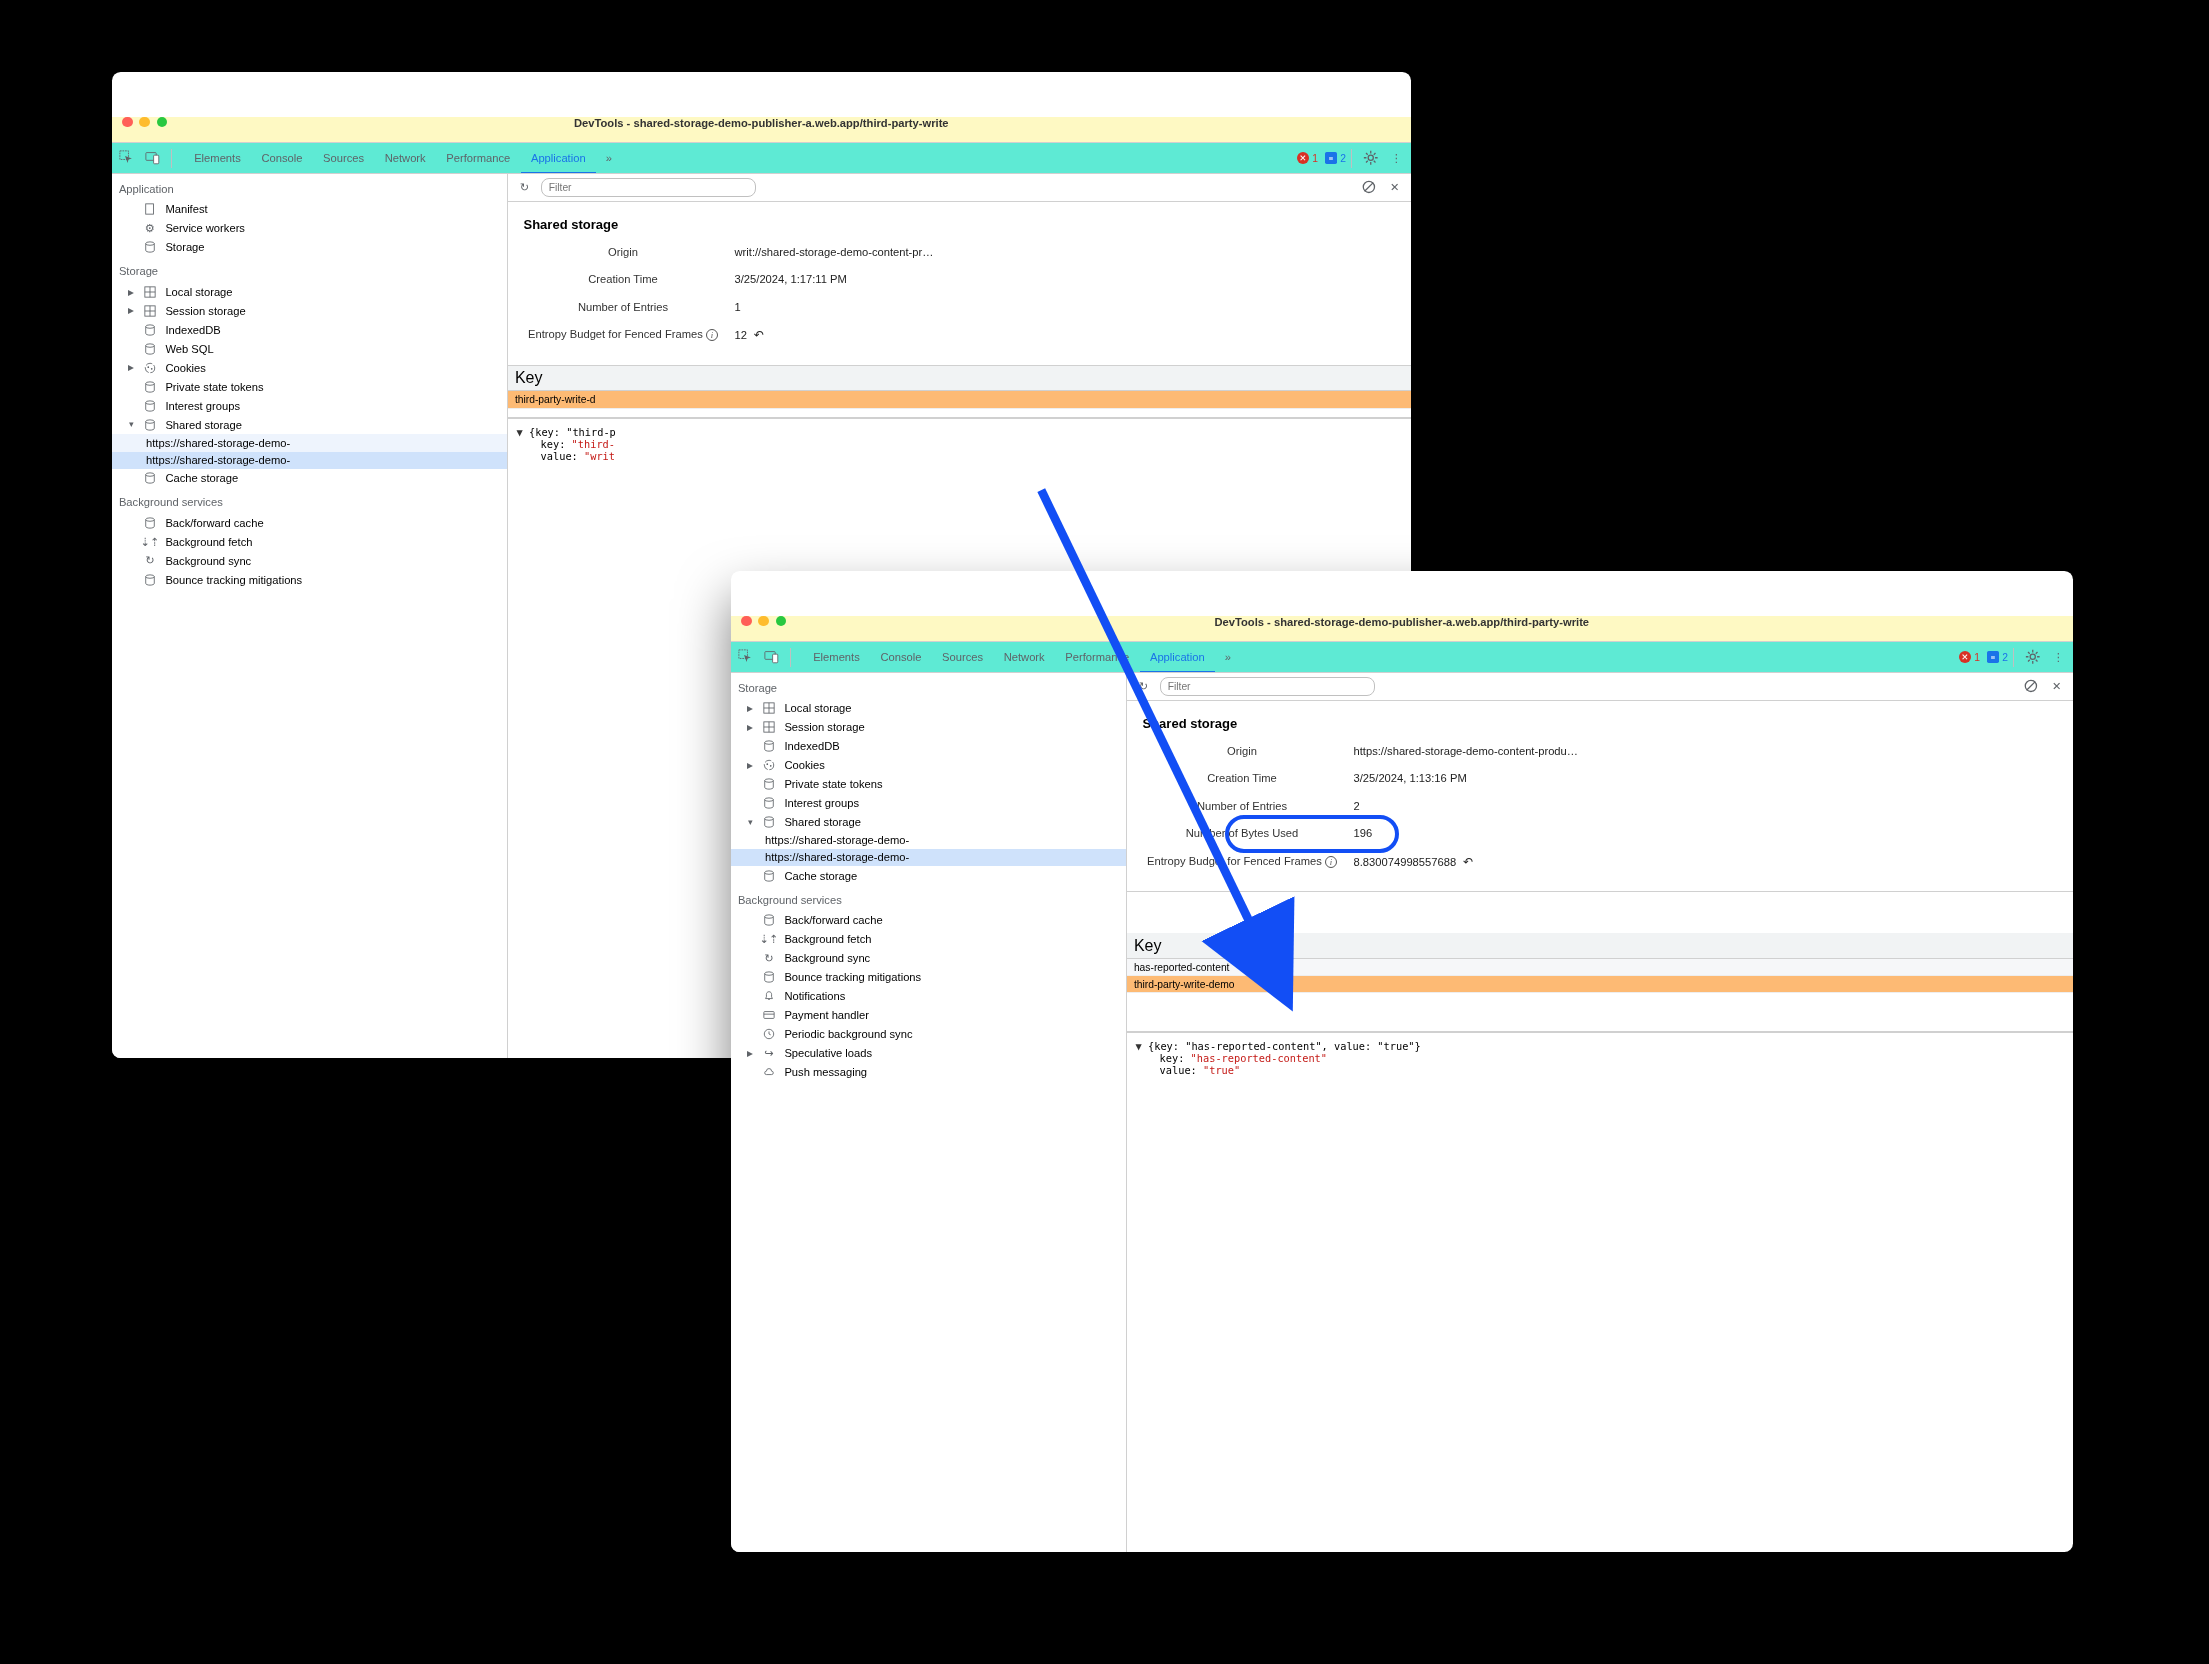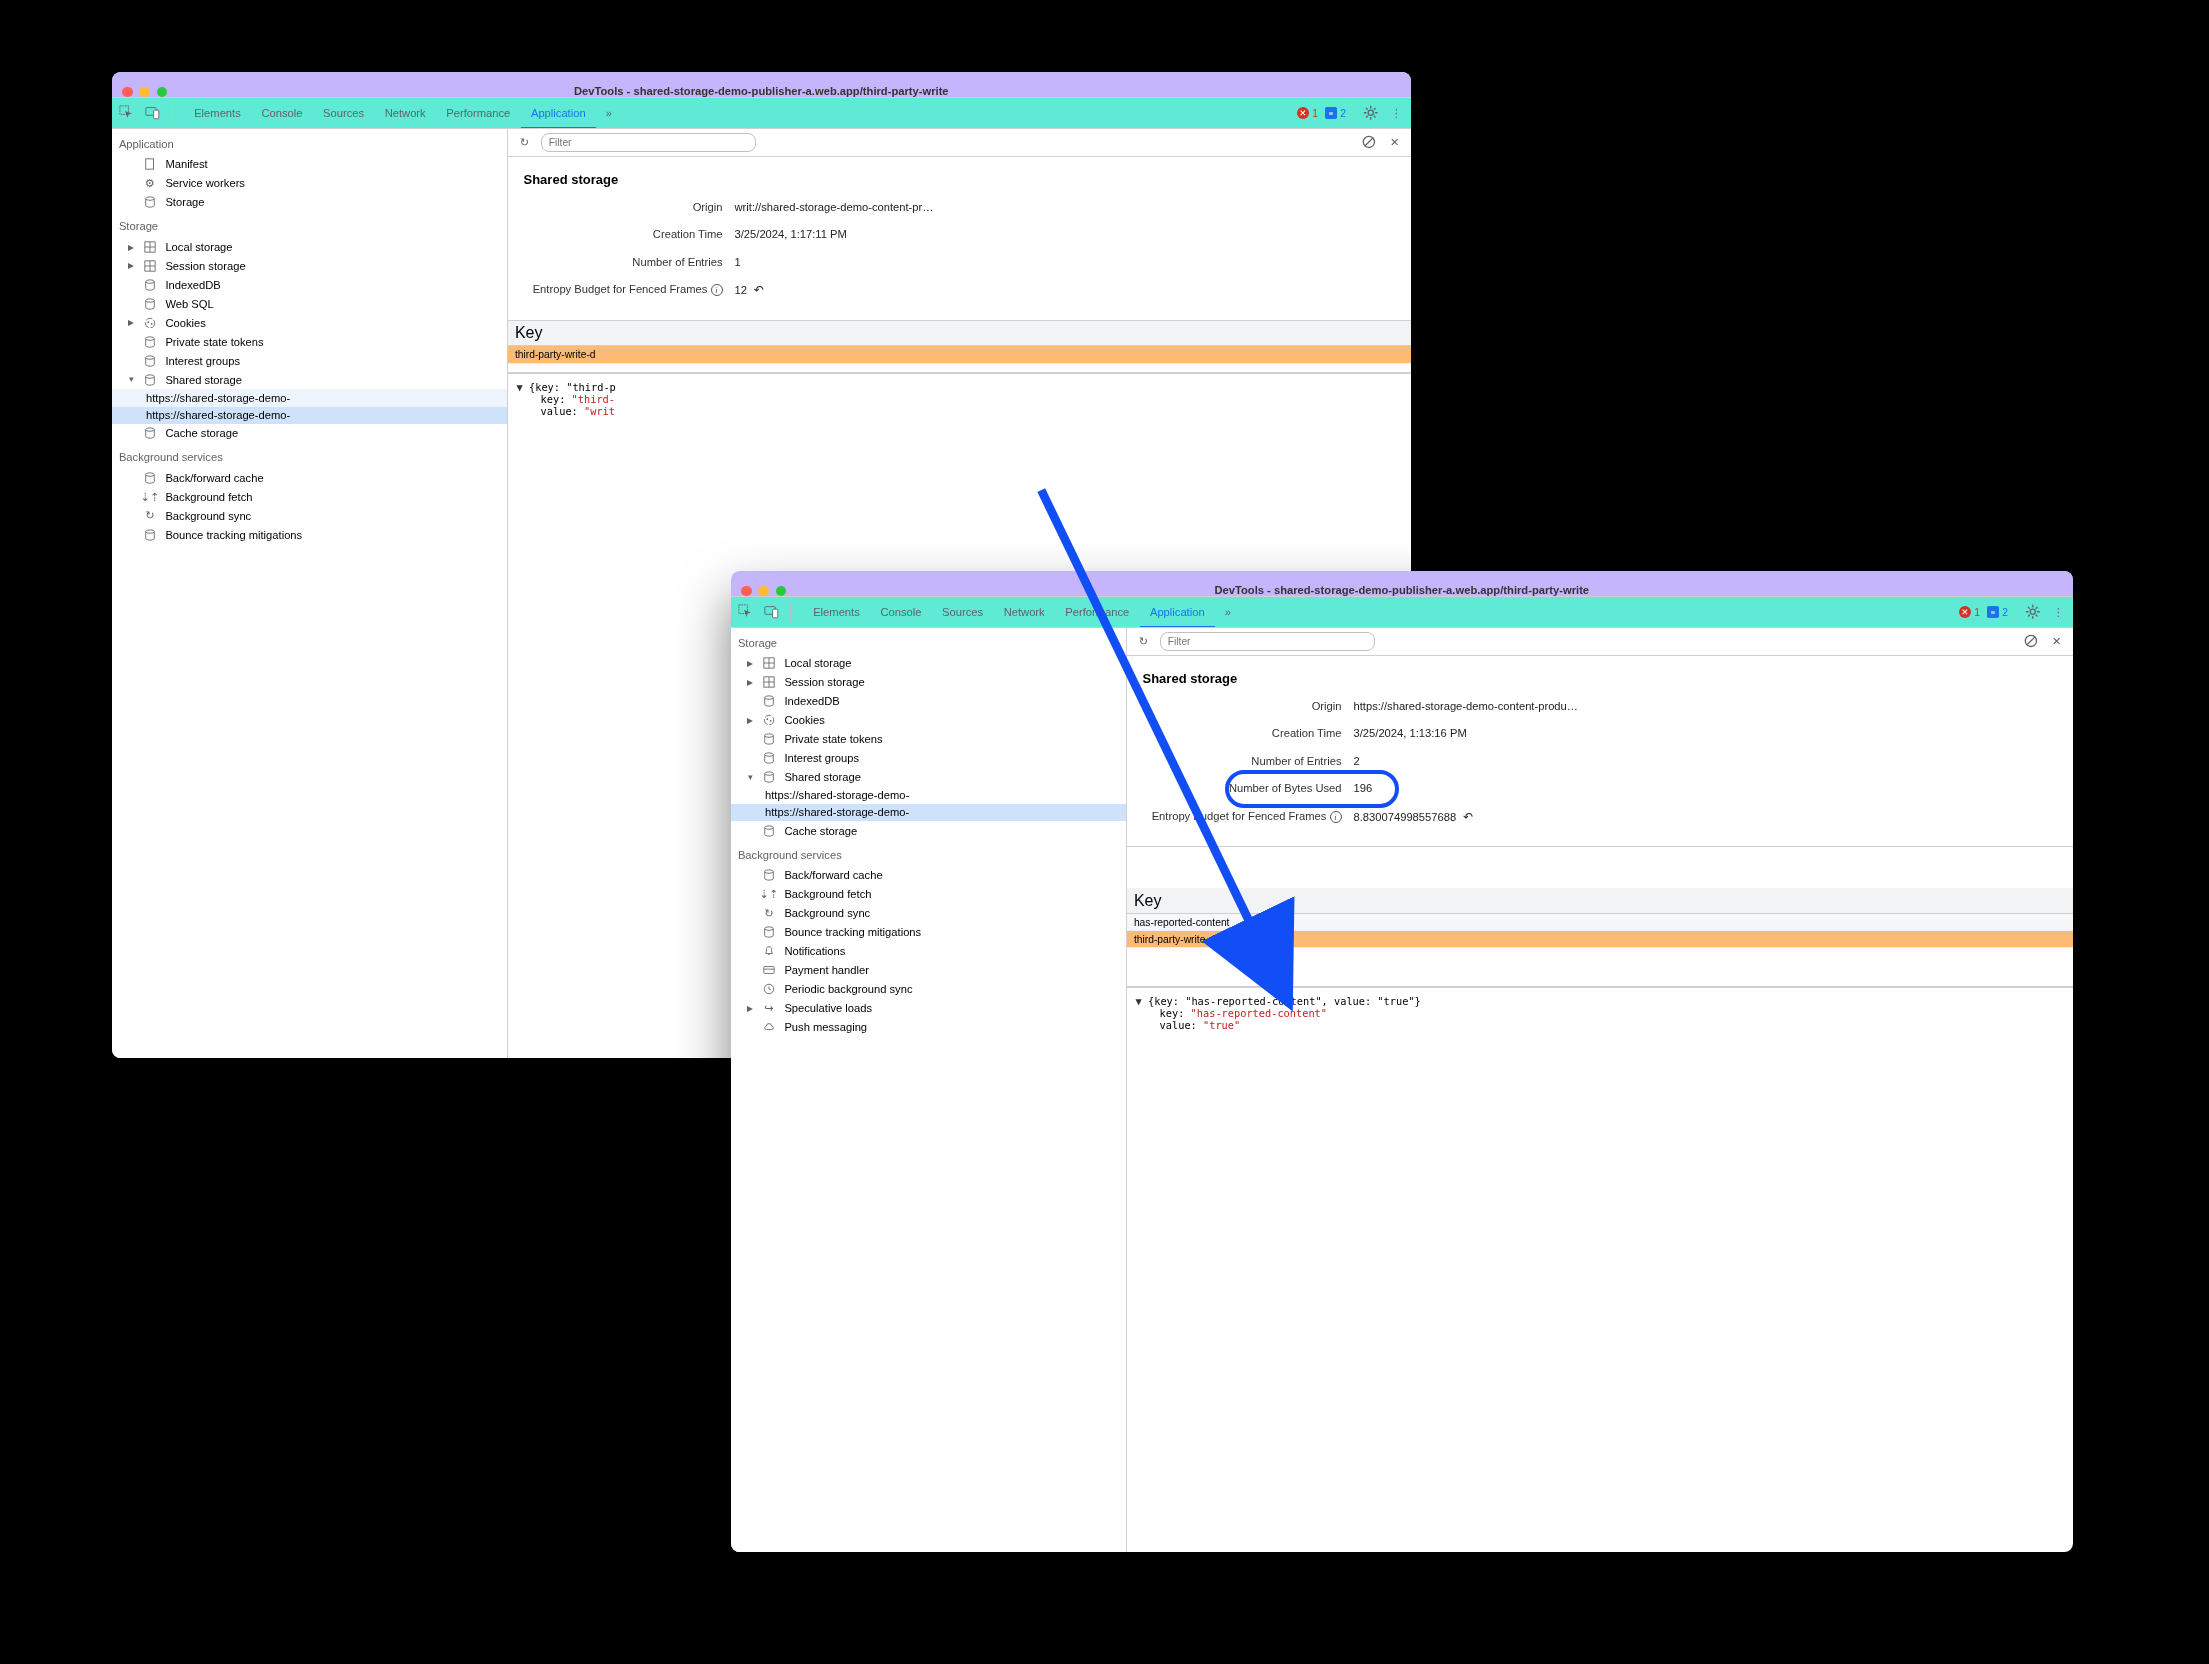--- a/index.html
+++ b/index.html
@@ -16,27 +16,28 @@
   position: absolute;
   background: #fff;
   border-radius: 8.6px;
   box-shadow: 0 26px 52px rgba(0,0,0,.5);
   overflow: hidden;
   display: flex;
   flex-direction: column;
 }
 .titlebar {
   height: 26px;
-  background: #c4b5fd;
+  background: #fef9c3;
   border-bottom: 0.9px solid #d0d0d0;
   display: flex;
-  align-items: flex-end;
+  align-items: flex-start;
   padding: 0 10.3px;
   gap: 6.9px;
   position: relative;
+  margin-top: 45px;
 }
 .traffic { display: flex; gap: 6.9px; }
 .dot { width: 10.3px; height: 10.3px; border-radius: 50%; }
 .dot.r { background: #ff5f57; }
 .dot.y { background: #febc2e; }
 .dot.g { background: #28c840; }
 .titlebar .title { flex: 1; text-align: center; font-size: 11.2px; color: #333; font-weight: 600; padding-right: 52px; }
 .tabstrip {
   height: 31px;
   background: #5eead4;
@@ -67,21 +68,21 @@
 .side-item.selected { background: #cfe2fb; }
 .side-item.hover { background: #eef4fd; }
 .side-item .ico { width: 13.8px; height: 13.8px; display: flex; align-items: center; justify-content: center; color: #5f6368; flex-shrink: 0; }
 .main { flex: 1; display: flex; flex-direction: column; position: relative; }
 .toolbar { height: 27.5px; border-bottom: 0.9px solid #d0d0d0; display: flex; align-items: center; padding: 0 6.9px; gap: 6.9px; }
 .toolbar input { flex: 0 0 215px; height: 19px; border: 0.9px solid #c0c0c0; border-radius: 8px; padding: 0 6.9px; font-size: 10.3px; color: #888; }
 .toolbar .tool-ico { width: 19px; height: 19px; display: flex; align-items: center; justify-content: center; cursor: pointer; color: #5f6368; }
 .content { padding: 15.5px 15.5px 6.9px 15.5px; border-bottom: 0.9px solid #d0d0d0; }
 .content h2 { font-size: 13px; font-weight: 600; margin-bottom: 13.8px; }
 .kv-row { display: flex; margin-bottom: 15.5px; font-size: 11.2px; }
-.kv-row .k { width: 211px; text-align: right; color: #333; padding-right: 12px; }
+.kv-row .k { width: 211px; text-align: center; color: #333; padding-right: 12px; }
 .kv-row .v { color: #222; display: flex; align-items: center; gap: 6.9px; }
 .info-circ { width:12px;height:12px;border:0.9px solid #555;border-radius:50%;display:inline-flex;align-items:center;justify-content:center;font-size:8.6px;font-style:italic;color:#555;font-family:serif; }
 .undo-ico { font-size:12px; }
 .highlight-oval { position: absolute; border: 4.3px solid #124ef5; border-radius: 24px; pointer-events: none; }
 .arrow-svg { position: absolute; pointer-events: none; }
 .kv-table { display: flex; border-bottom: 0.9px solid #d0d0d0; height: 99px; overflow: hidden; }
 .kv-col { flex: 1; border-right: 0.9px solid #d0d0d0; }
 .kv-col:last-child { border-right: none; }
 .kv-col .head { background: #f1f3f4; border-bottom: 0.9px solid #d0d0d0; padding: 3.4px 6.9px; font-size: 16px; }
 .kv-col .cell { padding: 2.6px 6.9px; font-size: 10.3px; white-space: nowrap; overflow: hidden; border-bottom: 0.9px solid #eee; background:#fdba74; }

